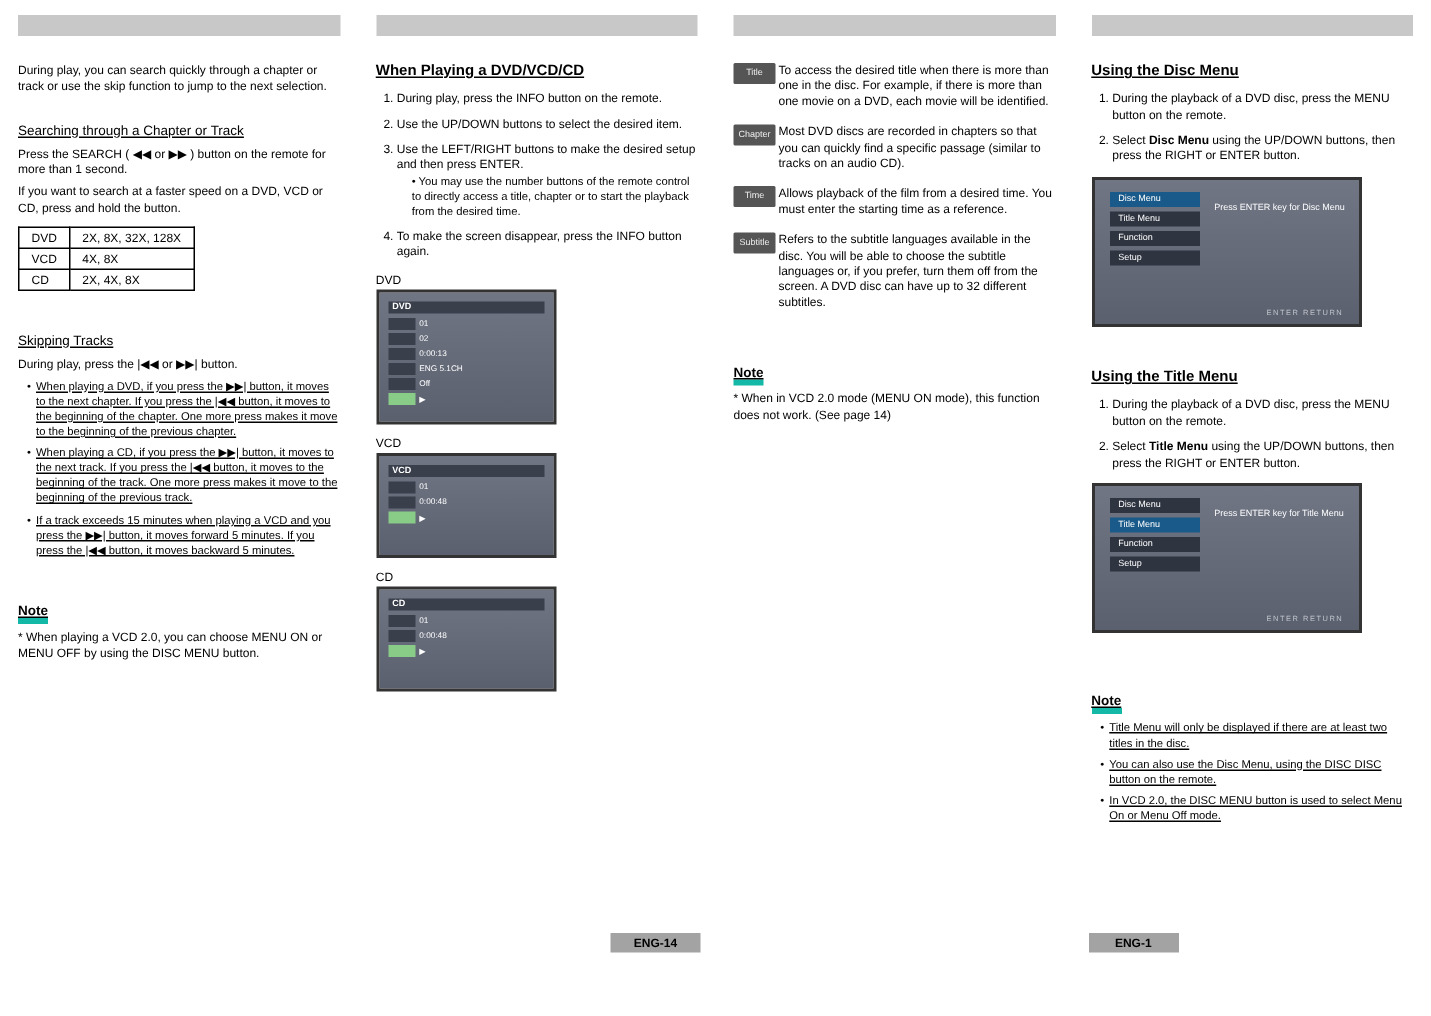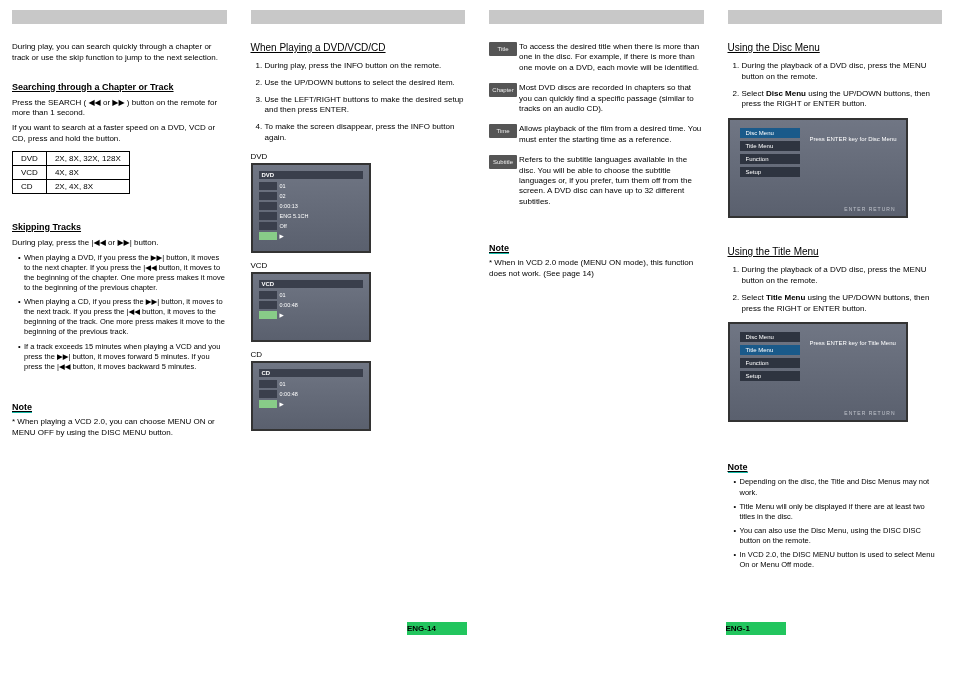--- a/index.html
+++ b/index.html
@@ -1,47 +1,47 @@
 <!DOCTYPE html>
 <html><head>
   <meta charset="utf-8">
   <style>
     * { box-sizing: border-box; margin: 0; padding: 0; }
     body { font-family: Arial, Helvetica, sans-serif; font-size: 8px; color: #000; background: #fff; width: 954px; height: 677px; position: relative; }
     .page { width: 954px; height: 643px; display: flex; }
     .col { flex: 1; padding: 10px 12px 40px; position: relative; }
     .graybar { height: 14px; background: #c8c8c8; margin-bottom: 18px; }
-    .h { font-weight: bold; text-decoration: underline; font-size: 9px; margin-bottom: 6px; }
-    .hmain { font-weight: normal; text-decoration: underline; font-size: 10px; margin-bottom: 8px; }
+    .h { font-weight: normal; text-decoration: underline; font-size: 9px; margin-bottom: 6px; }
+    .hmain { font-weight: bold; text-decoration: underline; font-size: 10px; margin-bottom: 8px; }
     p, li { font-size: 8px; line-height: 1.35; margin-bottom: 4px; }
     ol { list-style: decimal; padding-left: 14px; margin-bottom: 8px; }
     ol > li { margin-bottom: 6px; }
     ul.bullets { list-style: none; padding-left: 6px; }
-    ul.bullets li { position: relative; padding-left: 6px; font-size: 7.5px; }
+    ul.bullets li { position: relative; padding-left: 6px; font-size: 7.5px; text-decoration: underline; }
     ul.bullets li::before { content: "•"; position: absolute; left: 0; }
-    .note-h { font-weight: bold; text-decoration: underline; font-size: 9px; margin-top: 12px; margin-bottom: 4px; border-bottom: 1px solid #14b8a6; display: inline-block; }
+    .note-h { font-weight: bold; text-decoration: underline; font-size: 9px; margin-top: 12px; margin-bottom: 4px; border-bottom: 4px solid #14b8a6; display: inline-block; }
     .spacer { height: 14px; }
     table.speed { border-collapse: collapse; margin: 6px 0 14px; font-size: 8px; }
     table.speed td { border: 1px solid #000; padding: 2px 8px; }
     .screenlabel { font-size: 8px; margin-top: 8px; margin-bottom: 2px; }
     .screen { background: linear-gradient(#707684,#5a606e); border: 2px solid #333; width: 120px; height: 90px; padding: 6px; color: #fff; font-size: 6px; display: flex; flex-direction: column; justify-content: flex-start; }
     .screen.small { height: 70px; }
     .screen .hdr { background: #3a3f4c; padding: 1px 3px; font-weight: bold; display: inline-block; margin-bottom: 3px; font-size: 6px; }
     .screen .row { display: flex; align-items: center; margin-bottom: 2px; }
     .screen .lbl { background: #3a3f4c; width: 18px; height: 8px; margin-right: 3px; }
     .screen .val { font-size: 5.5px; }
     .screen2 { background: linear-gradient(#707684,#5a606e); border: 2px solid #333; width: 180px; height: 100px; padding: 8px 10px; color: #fff; font-size: 6px; position: relative; margin-top:4px;}
     .screen2 .menubox { background: #2e3440; padding: 2px 6px; margin-bottom: 3px; width: 60px; font-size:6px;}
     .screen2 .hint { position: absolute; left: 80px; top: 16px; font-size: 6px; }
     .screen2 .foot { position: absolute; bottom: 4px; right: 10px; font-size: 5px; letter-spacing: 1px; color:#c0c4cc;}
     .glossrow { display: flex; margin-bottom: 10px; }
     .glossicon { width: 30px; flex-shrink: 0; }
     .glossicon .ibox { background: #555; color: #eee; font-size: 6px; padding: 2px; text-align: center; width: 28px; height: 14px; line-height: 10px; border-radius:1px;}
     .glosstxt { flex: 1; font-size: 8px; line-height: 1.3; }
-    .pagenum { position: absolute; bottom: 8px; width: 60px; background: #22c55e; color: #000; font-size: 8px; font-weight: bold; padding: 2px 0; }
+    .pagenum { position: absolute; bottom: 8px; width: 60px; background: #a3a3a3; color: #000; font-size: 8px; font-weight: bold; text-align: center; padding: 2px 0; }
     .indent-sub { margin-left: 10px; font-size: 7.5px; }
   </style>
 </head>
 <body>
 
 <div class="page">
 
   <div class="col">
     <div class="graybar"></div>
     <p>During play, you can search quickly through a chapter or track or use the skip function to jump to the next selection.</p>
@@ -79,20 +79,21 @@
   </div>
 
   <div class="col" style="position:relative;">
     <div class="graybar"></div>
     <div class="hmain">When Playing a DVD/VCD/CD</div>
     <ol>
       <li>During play, press the INFO button on the remote.</li>
       <li>Use the UP/DOWN buttons to select the desired item.</li>
       <li>
         <span>Use the LEFT/RIGHT buttons to make the desired setup and then press ENTER.</span>
+        <div class="indent-sub">• <span>You may use the number buttons of the remote control to directly access a title, chapter or to start the playback from the desired time.</span></div>
       </li>
       <li>To make the screen disappear, press the INFO button again.</li>
     </ol>
 
     <div class="screenlabel">DVD</div>
     <div class="screen">
       <div class="hdr">DVD</div>
       <div class="row">
           <div class="lbl"></div>
           <div class="val">01</div>
@@ -214,21 +215,20 @@
       <div class="menubox" style="background:#1a5a8a;">Title Menu</div>
       <div class="menubox">Function</div>
       <div class="menubox">Setup</div>
       <div class="hint">Press ENTER key for Title Menu</div>
       <div class="foot">ENTER   RETURN</div>
     </div>
 
     <div class="spacer"></div><div class="spacer"></div>
     <div class="note-h">Note</div>
     <ul class="bullets">
-      <li>Depending on the disc, the Title and Disc Menus may not work.</li>
       <li>Title Menu will only be displayed if there are at least two titles in the disc.</li>
       <li>You can also use the Disc Menu, using the DISC DISC button on the remote.</li>
       <li>In VCD 2.0, the DISC MENU button is used to select Menu On or Menu Off mode.</li>
     </ul>
 
     <div class="pagenum" style="left:10px;">ENG-1</div>
   </div>
 
 </div>
 

